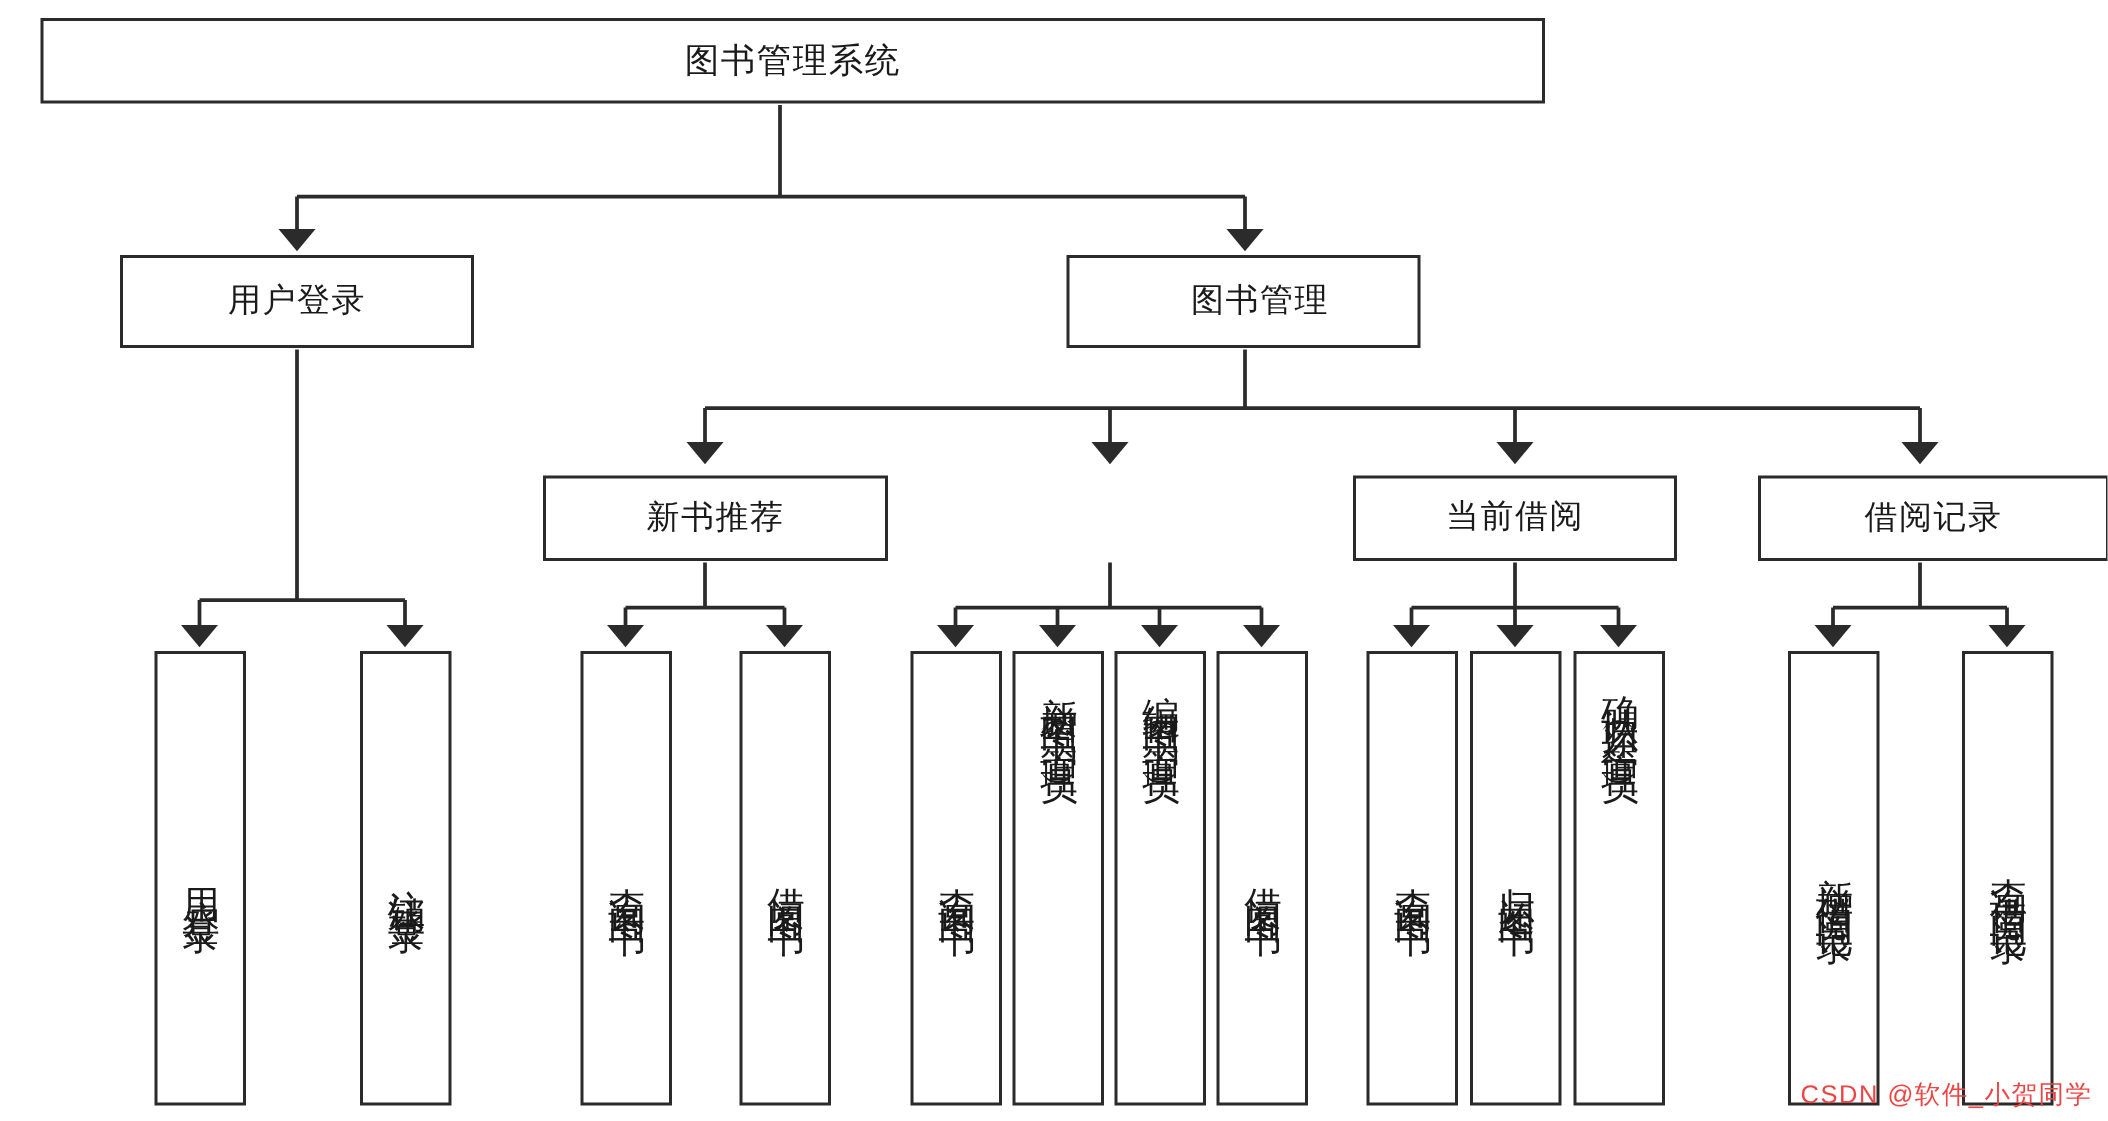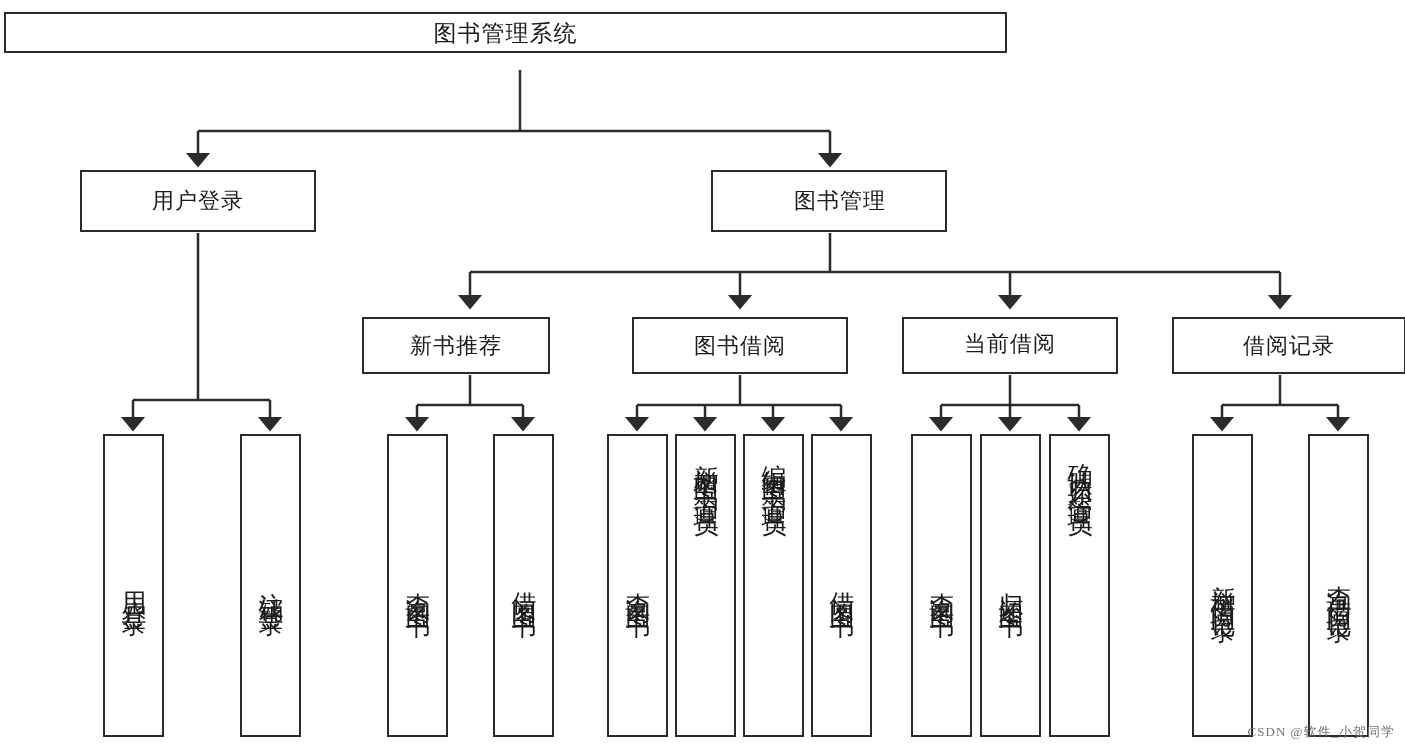--- a/index.html
+++ b/index.html
@@ -50,25 +50,25 @@
     letter-spacing:7px;
     white-space:nowrap;
   }
   .leaf.center .node-label{align-self:center;}
   .leaf.top .node-label{align-self:flex-start;margin-top:8px;}
 
   .watermark{
     position:absolute;
     right:10px;
     bottom:6px;
-    font-size:13px;
-    color:#737373;
+    font-size:17px;
+    color:#ef4444;
     letter-spacing:1px;
     white-space:nowrap;
-    font-family:Liberation Serif, serif;
+    font-family:Liberation Sans, sans-serif;
   }
   svg.links{position:absolute;left:0;top:0;width:1405px;height:747px;pointer-events:none;}
 </style>
 </head>
 <body>
 
 <div id="diagram">
 
   <svg class="links" viewBox="0 0 1405 747">
     <defs>
@@ -113,36 +113,33 @@
       <path d="M1010,405 L1010,424" marker-end="url(#arrow)"></path>
       <path d="M1079,405 L1079,424" marker-end="url(#arrow)"></path>
 
       <path d="M1280,375 L1280,405"></path>
       <path d="M1222,405 L1338,405"></path>
       <path d="M1222,405 L1222,424" marker-end="url(#arrow)"></path>
       <path d="M1338,405 L1338,424" marker-end="url(#arrow)"></path>
     </g>
   </svg>
 
-  <div class="node h-node root" style="left:4px;top:12px;width:1003px;height:41px;justify-content:center;">
+  <div class="node h-node root" style="left:27px;top:12px;width:1003px;height:57px;justify-content:center;">
     <span class="node-label">图书管理系统</span>
   </div>
 
   <div class="node h-node" style="left:80px;top:170px;width:236px;height:62px;">
     <span class="node-label">用户登录</span>
   </div>
   <div class="node h-node" style="left:711px;top:170px;width:236px;height:62px;padding-left:22px;">
     <span class="node-label">图书管理</span>
   </div>
 
-  <div class="node h-node" style="left:362px;top:317px;width:188px;height:57px;">
+  <div class="node h-node" style="left:362px;top:317px;width:230px;height:57px;">
     <span class="node-label">新书推荐</span>
-  </div>
-  <div class="node h-node" style="left:632px;top:317px;width:216px;height:57px;">
-    <span class="node-label">图书借阅</span>
   </div>
   <div class="node h-node" style="left:902px;top:317px;width:216px;height:57px;font-family:Liberation Mono, monospace;">
     <span class="node-label">当前借阅</span>
   </div>
   <div class="node h-node" style="left:1172px;top:317px;width:234px;height:57px;">
     <span class="node-label">借阅记录</span>
   </div>
 
   <div class="node leaf center" style="left:103px;top:434px;width:61px;height:303px;">
     <span class="node-label">用户登录</span>

